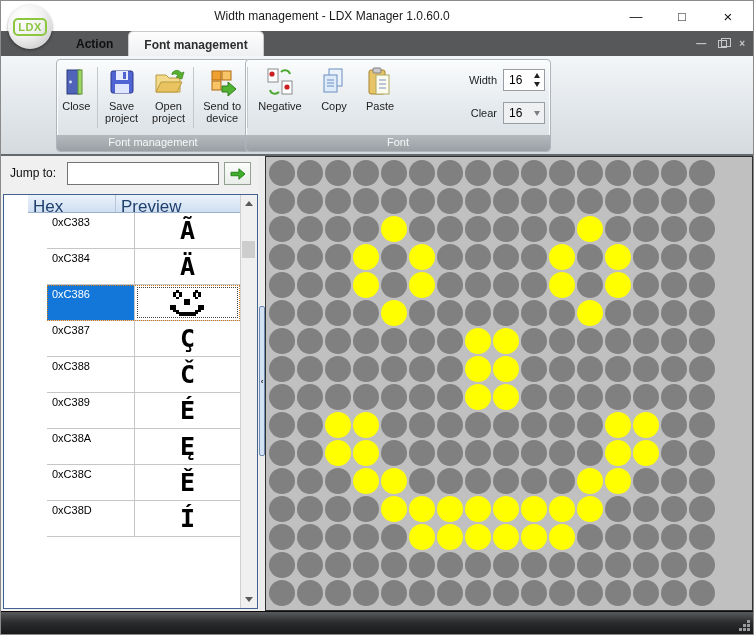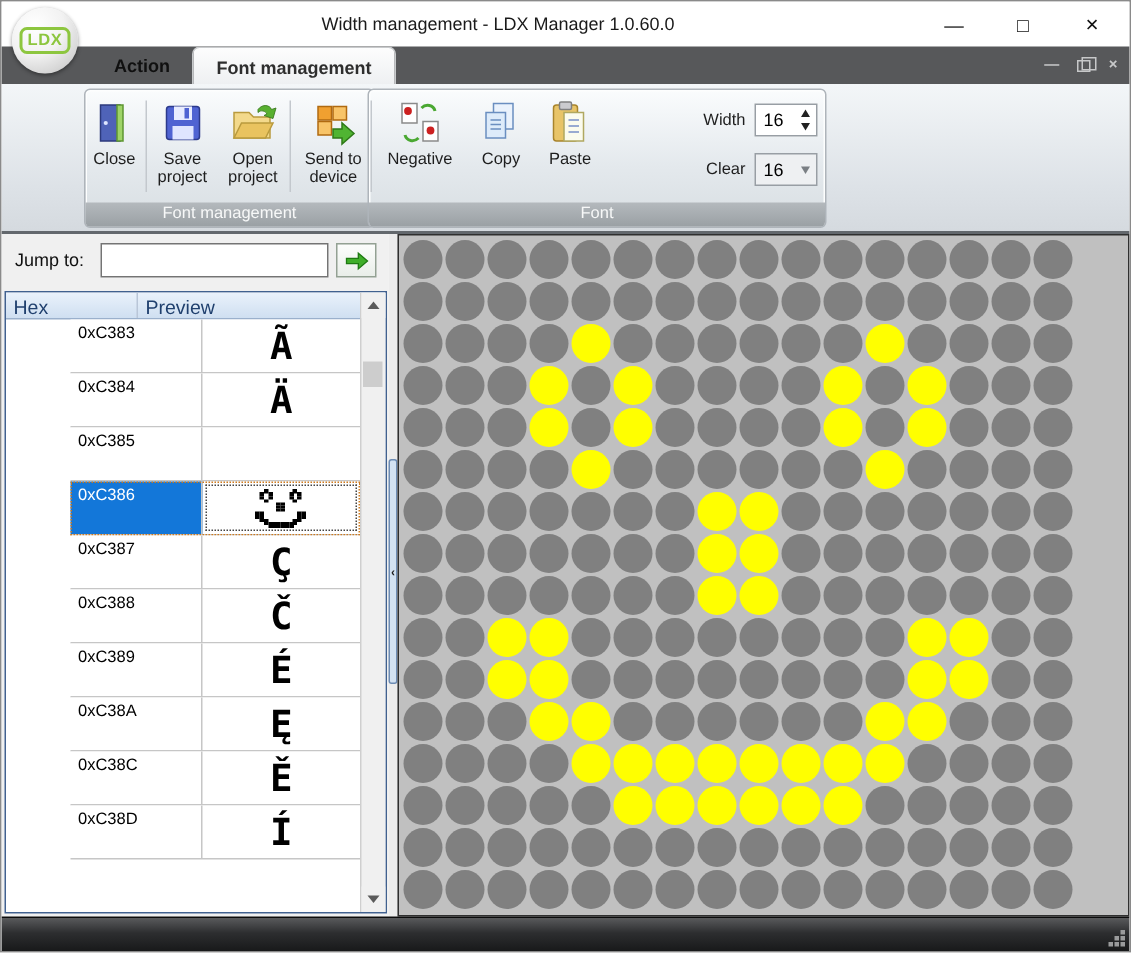--- a/index.html
+++ b/index.html
@@ -75,21 +75,21 @@
   .jump-input { position:absolute; left:66px; top:6px; width:152px; height:23px;
                 border:1px solid #747474; background:#fff; font-size:12px; padding:0 4px;
                 font-family:"Liberation Sans",sans-serif; }
   .jump-btn { position:absolute; left:223px; top:6px; width:27px; height:23px;
               border:1px solid #93a193; background:linear-gradient(#fcfdfc,#e9eee9);
               display:flex; align-items:center; justify-content:center; }
 
   .glyph-table { position:absolute; left:2px; top:38px; width:255px; bottom:2px;
                  border:1px solid #41618f; background:#fff; overflow:hidden; }
   .table-header { display:flex; height:18px; background:linear-gradient(#eaf2fb,#cfdff1);
-                  border-bottom:1px solid #9ab0cc; font-size:13px; color:#20406e; }
+                  border-bottom:1px solid #9ab0cc; font-size:17px; color:#20406e;margin-left:24px; }
   .th-hex { width:88px; padding:2px 0 0 5px; border-right:1px solid #b9c6d8; }
   .th-preview { flex:1; padding:2px 0 0 5px; }
   .tbody { position:absolute; left:0; top:18px; right:17px; bottom:0;margin-left:43px; }
   .trow { display:flex; height:36px; border-bottom:1px solid #c6c6c6; background:#fff; position:relative; }
   .cell-hex { width:88px; font-size:11px; color:#000; padding:3px 0 0 5px;
               border-right:1px solid #c6c6c6; }
   .cell-preview { flex:1; display:flex; align-items:center; justify-content:center;
                   font-family:"DejaVu Sans Mono",monospace; font-weight:bold; font-size:25px;
                   color:#000; overflow:hidden; }
   .trow.selected { outline:1px dotted #cf7b1e; outline-offset:-1px; }
@@ -271,24 +271,20 @@
           <div class="th-preview">Preview</div>
         </div>
         <div class="tbody">
             <div class="trow">
               <div class="cell-hex">0xC383</div>
               <div class="cell-preview">Ã</div>
             </div>
             <div class="trow">
               <div class="cell-hex">0xC384</div>
               <div class="cell-preview">Ä</div>
-            </div>
-            <div class="trow">
-              <div class="cell-hex">0xC385</div>
-              <div class="cell-preview"></div>
             </div>
             <div class="trow selected">
               <div class="cell-hex">0xC386</div>
               <div class="cell-preview">
                 <div class="mini-wrap">
                   <div class="mini-px" style="left: 11.2px; top: 5.3px;"></div>
                   <div class="mini-px" style="left: 30.8px; top: 5.3px;"></div>
                   <div class="mini-px" style="left: 8.4px; top: 7.45px;"></div>
                   <div class="mini-px" style="left: 14px; top: 7.45px;"></div>
                   <div class="mini-px" style="left: 28px; top: 7.45px;"></div>

